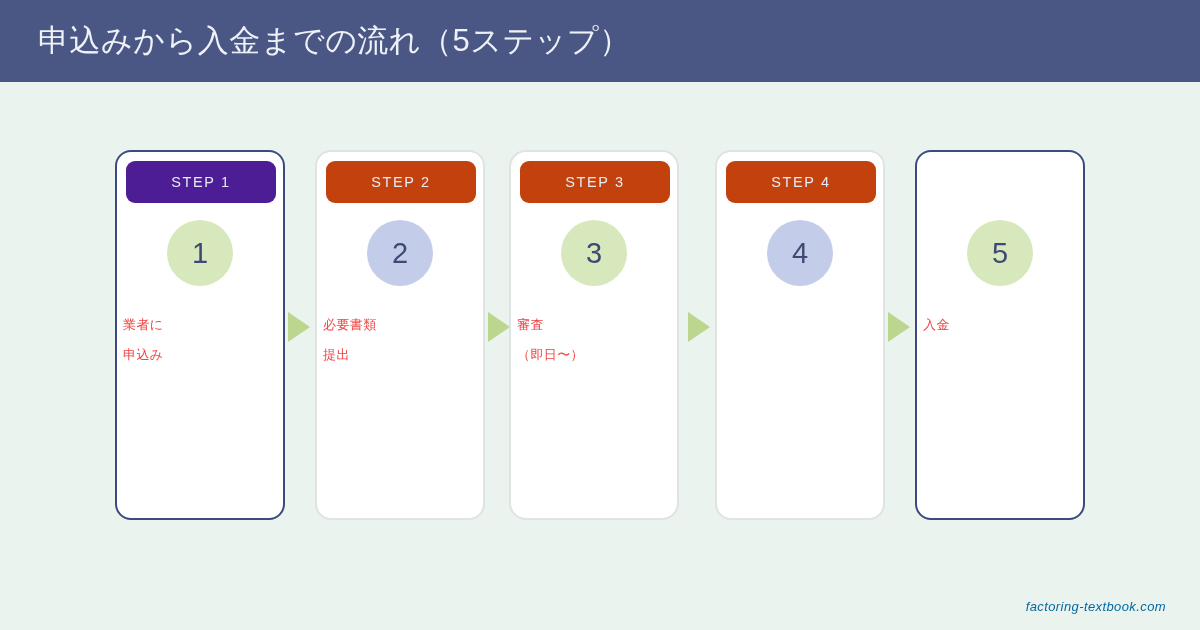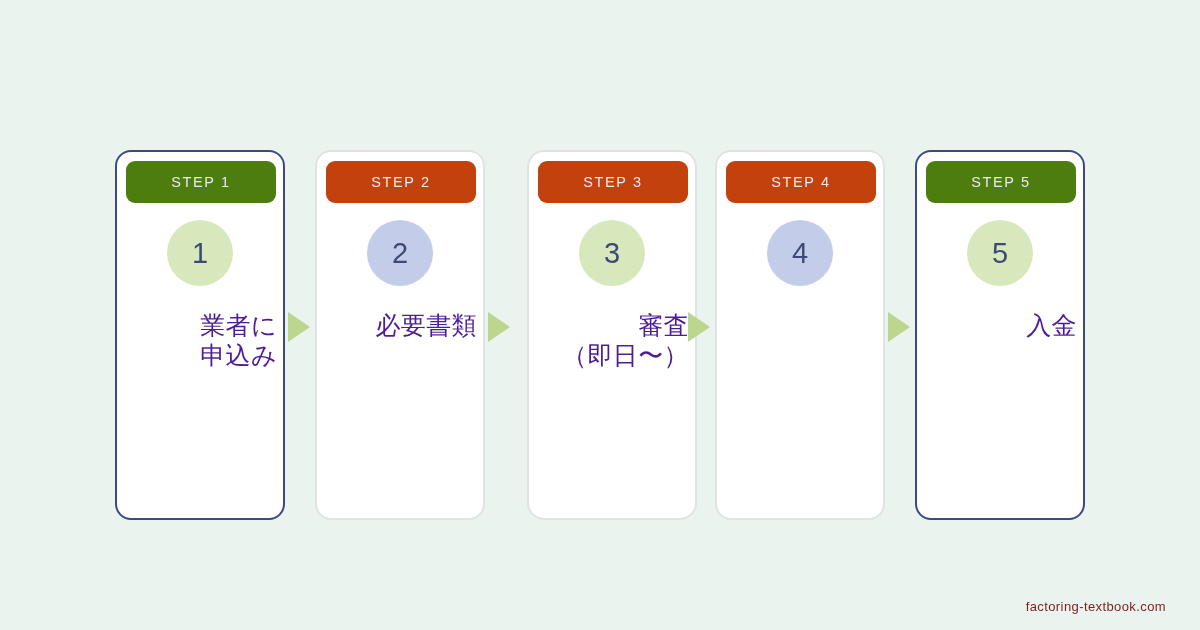--- a/index.html
+++ b/index.html
@@ -75,21 +75,21 @@
     background: #c2410c;
     color: #e6eaf5;
     font-size: 14.5px;
     letter-spacing: 1.6px;
     display: flex;
     align-items: center;
     justify-content: center;
     box-sizing: border-box;
   }
   .step-card.is-highlight .step-badge {
-    background: #4d7c0f;
+    background: #4c1d95;
   }
   .step-circle {
     position: absolute;
     left: 50%;
     top: 68px;
     transform: translateX(-50%);
     width: 66px;
     height: 66px;
     border-radius: 50%;
     display: flex;
@@ -100,23 +100,23 @@
     color: #3f4a74;
   }
   .circle-green { background: #d7e8bc; }
   .circle-blue  { background: #c3cdea; }
 
   .step-label {
     position: absolute;
     left: 6px;
     right: 6px;
     top: 158px;
-    text-align: right;
-    color: #4c1d95;
-    font-size: 25px;
+    text-align: left;
+    color: #ef4444;
+    font-size: 13px;
     line-height: 30px;
     letter-spacing: 0.4px;
   }
   .step-label .l2 { display: block; }
 
   
   .step-arrow {
     position: absolute;
     top: 230px;
     width: 0;
@@ -125,57 +125,60 @@
     border-bottom: 15px solid transparent;
     border-left: 22px solid #bcd690;
   }
 
   
   .footer-note {
     position: absolute;
     right: 34px;
     bottom: 16px;
     font-size: 13px;
-    color: #7f1d1d;
+    color: #0369a1;
     letter-spacing: 0.4px;
+    font-style: italic;
   }
 </style>
 </head>
 <body>
 
 <div id="page">
 
+  <div class="header-bar">
+    <div class="header-title">申込みから入金までの流れ（5ステップ）</div>
+  </div>
 
   <div class="steps-wrap">
 
   <div class="step-card is-highlight" style="left: 115px;">
         <div class="step-badge">STEP 1</div>
         <div class="step-circle circle-green">1</div>
         <div class="step-label"><span class="l1">業者に</span><span class="l2">申込み</span></div>
       </div>
       <div class="step-arrow" style="left: 288px;"></div>
       <div class="step-card" style="left: 315px;">
         <div class="step-badge">STEP 2</div>
         <div class="step-circle circle-blue">2</div>
-        <div class="step-label"><span class="l1">必要書類</span></div>
+        <div class="step-label"><span class="l1">必要書類</span><span class="l2">提出</span></div>
       </div>
       <div class="step-arrow" style="left: 488px;"></div>
-      <div class="step-card" style="left: 527px; border-radius: 17px;">
+      <div class="step-card" style="left: 509px; border-radius: 17px;">
         <div class="step-badge">STEP 3</div>
         <div class="step-circle circle-green">3</div>
         <div class="step-label"><span class="l1">審査</span><span class="l2">（即日〜）</span></div>
       </div>
       <div class="step-arrow" style="left: 688px;"></div>
       <div class="step-card" style="left: 715px;">
         <div class="step-badge">STEP 4</div>
         <div class="step-circle circle-blue">4</div>
       </div>
       <div class="step-arrow" style="left: 888px;"></div>
       <div class="step-card is-highlight" style="left: 915px;">
-        <div class="step-badge">STEP 5</div>
         <div class="step-circle circle-green">5</div>
         <div class="step-label"><span class="l1">入金</span></div>
       </div>
     </div>
 
   <div class="footer-note">factoring-textbook.com</div>
 
 </div>
 
 </body></html>

